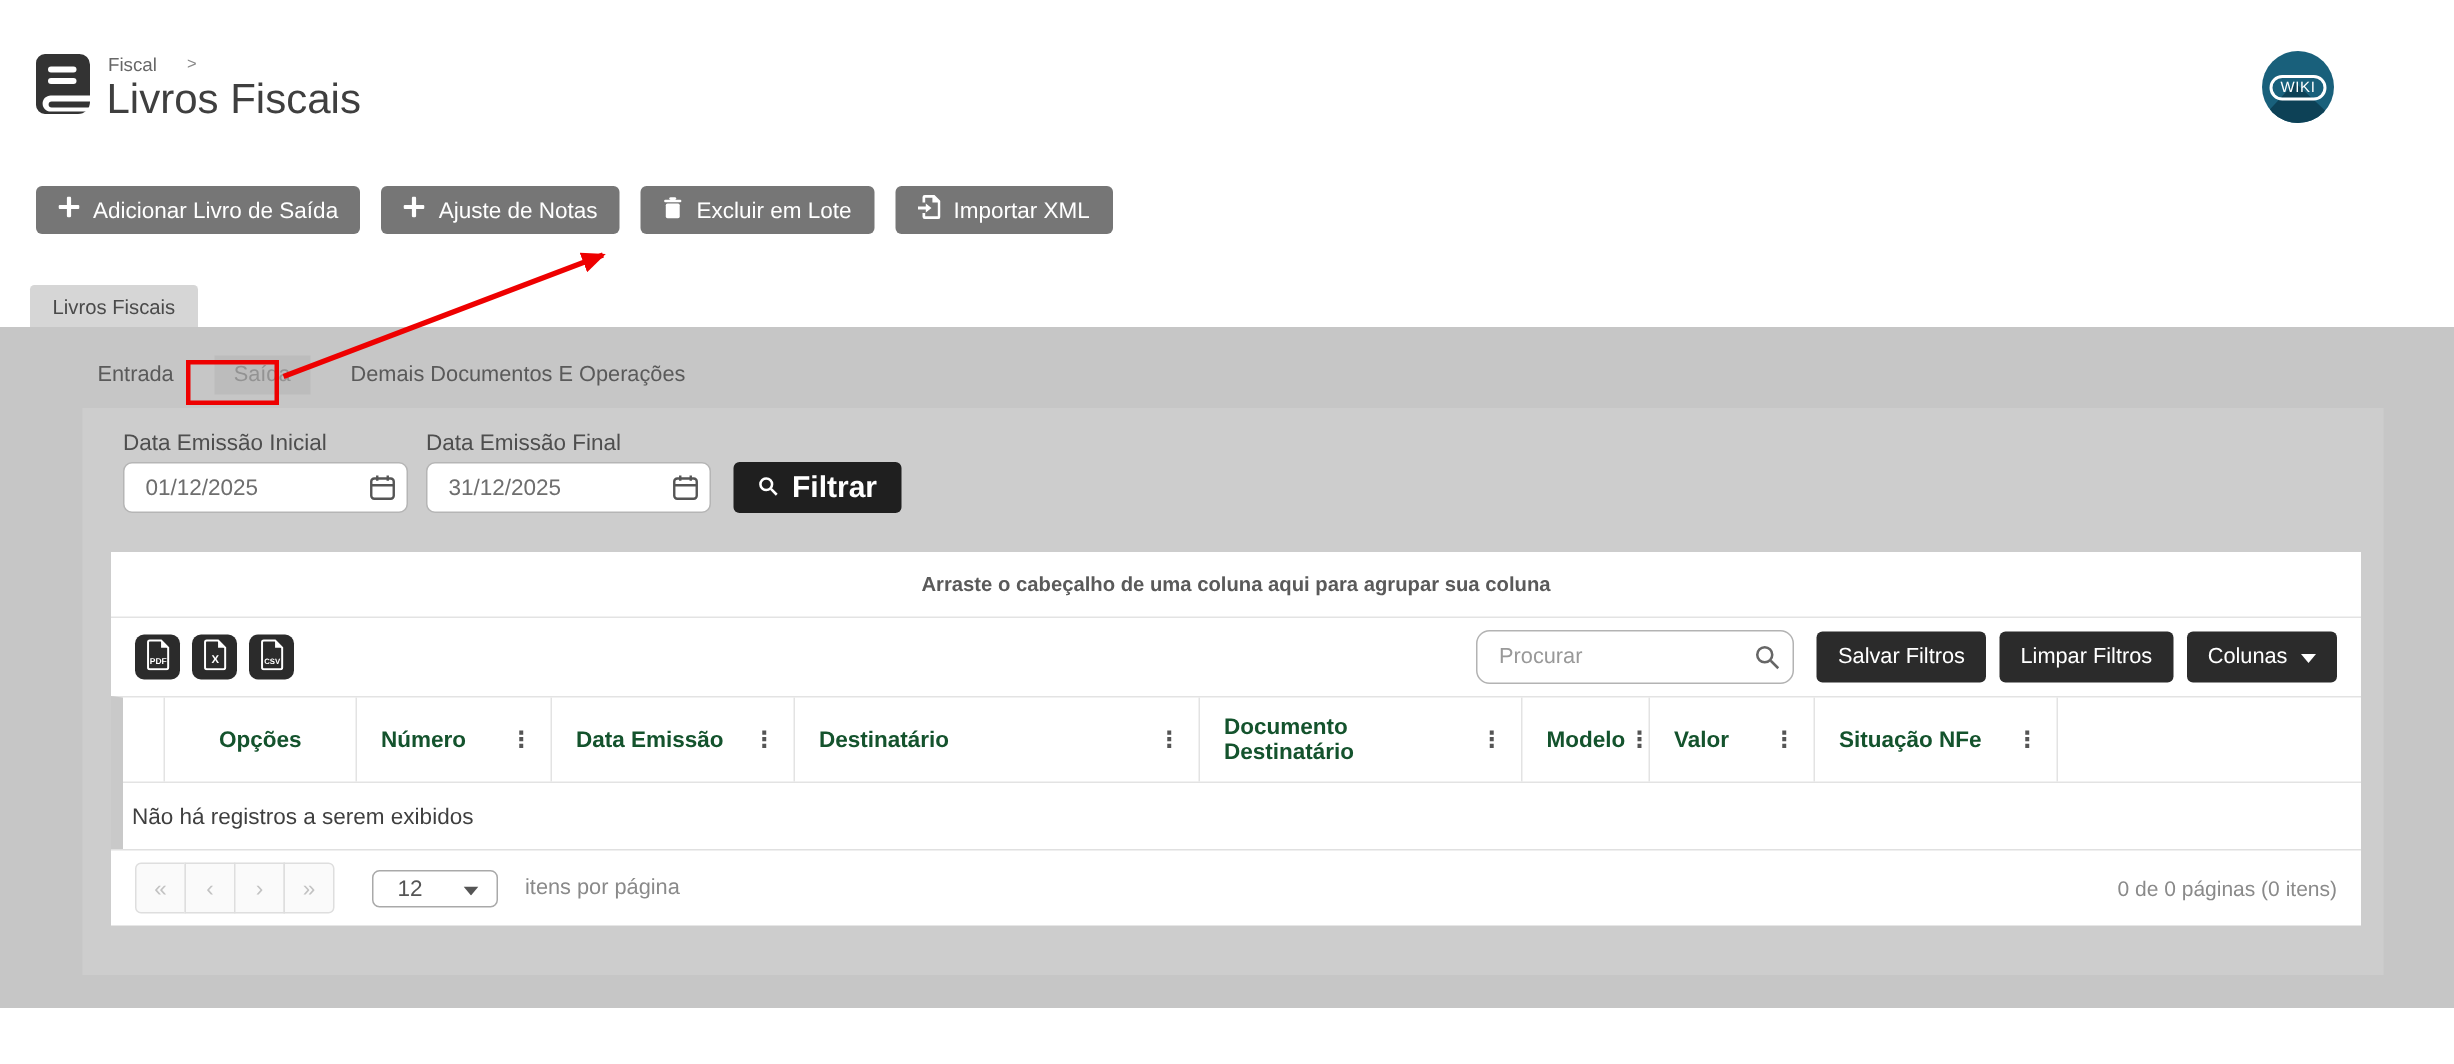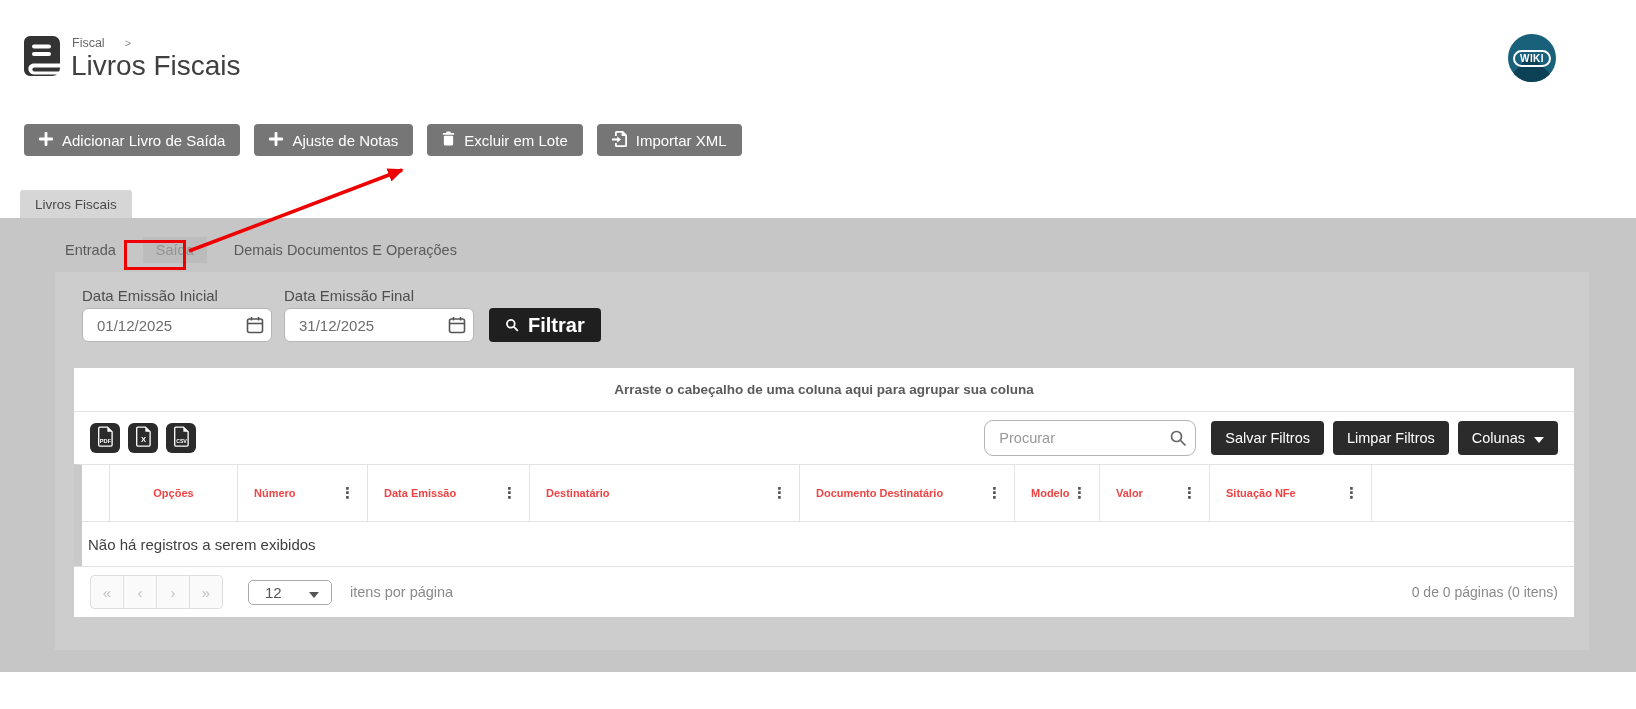--- a/index.html
+++ b/index.html
@@ -11,21 +11,21 @@
   .hdr-book { position:absolute; left:24px; top:36px; }
   .breadcrumb { position:absolute; left:72px; top:36px; font-size:12.5px; color:#676767; display:flex; gap:20px; align-items:center; }
   .breadcrumb .chev { font-size:11px; color:#8a8a8a; }
   .page-title { position:absolute; left:71px; top:50px; font-size:28px; color:#3f3f3f; }
 
   .wiki { position:absolute; left:1508px; top:34px; width:48px; height:48px; border-radius:50%;
           background:#19607b; overflow:hidden; display:flex; align-items:center; justify-content:center; }
   .wiki .shadow { position:absolute; left:22px; top:21px; width:58px; height:26px; background:#0d4156;
           transform:rotate(43deg); transform-origin:top left; z-index:1; }
   .wiki .pill { position:relative; z-index:2; border:2px solid #fff; border-radius:9px; padding:1px 5px;
-          color:#fff; font-size:10px; font-weight:bold; letter-spacing:.4px; }
+          color:#fff; font-size:10px; font-weight:normal; letter-spacing:.4px; }
 
   
   .actions { position:absolute; left:24px; top:124px; display:flex; gap:14px; }
   .abtn { height:32px; background:#767676; border:none; border-radius:4px; color:#fff; font-size:15px;
           font-family:inherit; display:flex; align-items:center; gap:9px; padding:0 15px; cursor:pointer;text-align:center; }
 
   
   .tab-main { position:absolute; left:20px; top:190px; height:28px; background:#d6d6d6; border-radius:3px 3px 0 0;
           display:flex; align-items:center; padding:0 15px; font-size:13.5px; color:#4a4a4a; }
   .panel { position:absolute; left:0; top:218px; width:1636px; height:454px; background:#c6c6c6; }
@@ -61,21 +61,21 @@
   .search input { width:100%; height:100%; border:1px solid #b3b3b3; border-radius:9px; padding:0 36px 0 14px;
           font-size:14.5px; color:#555; font-family:inherit; background:#fff; }
   .search input::placeholder { color:#999; }
   .search .mag { position:absolute; right:9px; top:9px; cursor:pointer; }
   .dbtn { height:34px; background:#2b2b2b; color:#fff; border:none; border-radius:4px; font-size:14.5px;
           font-family:inherit; padding:0 14px; display:flex; align-items:center; gap:9px; cursor:pointer; }
 
   .rows { border-top:1px solid #e3e3e3; border-left:8px solid #c9c9c9; }
   .hrow { height:56px; display:flex; }
   .hcell { display:flex; align-items:center; padding:0 10px 0 16px; border-right:1px solid #e3e3e3;
-          font-size:11px; font-weight:bold; color:#ef4444; }
+          font-size:15px; font-weight:bold; color:#14532d; }
   .hcell .lbl { flex:1; }
   .hcell:nth-child(1){ width:28px; padding:0; }
   .hcell:nth-child(2){ width:128px; justify-content:center; padding:0; }
   .hcell:nth-child(2) .lbl { flex:none; }
   .hcell:nth-child(3){ width:130px; }
   .hcell:nth-child(4){ width:162px; }
   .hcell:nth-child(5){ width:270px; }
   .hcell:nth-child(6){ width:215px; }
   .hcell:nth-child(7){ width:85px; }
   .hcell:nth-child(8){ width:110px;gap:22px; }

